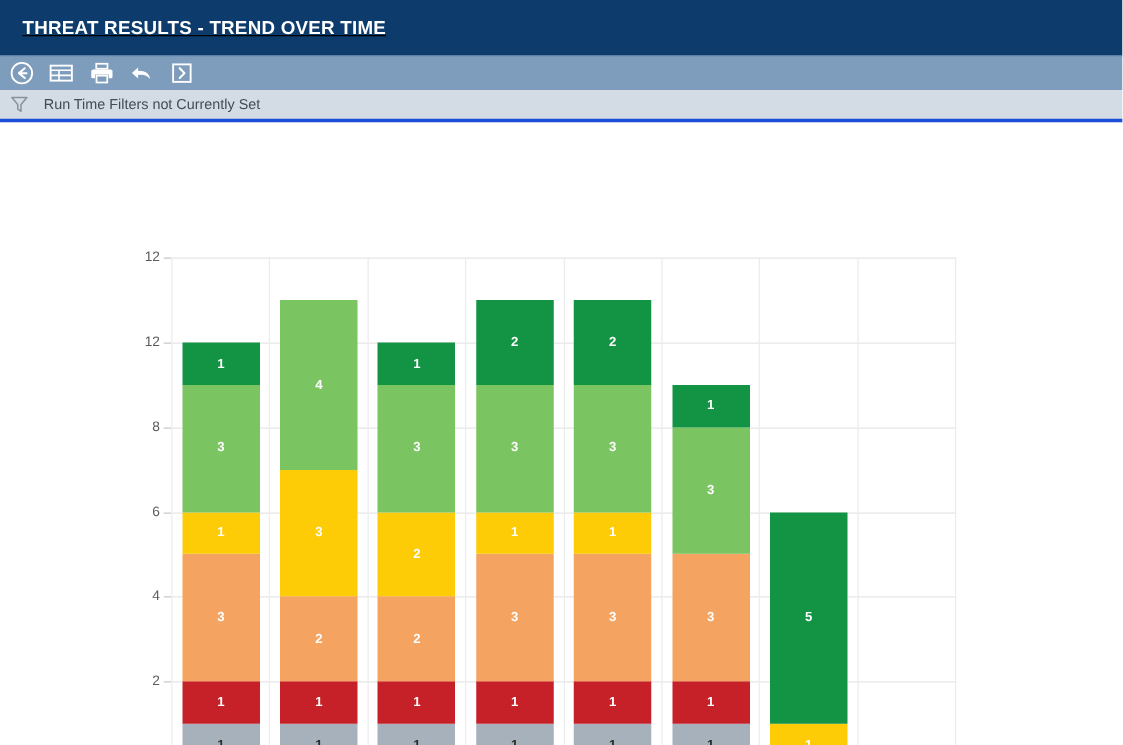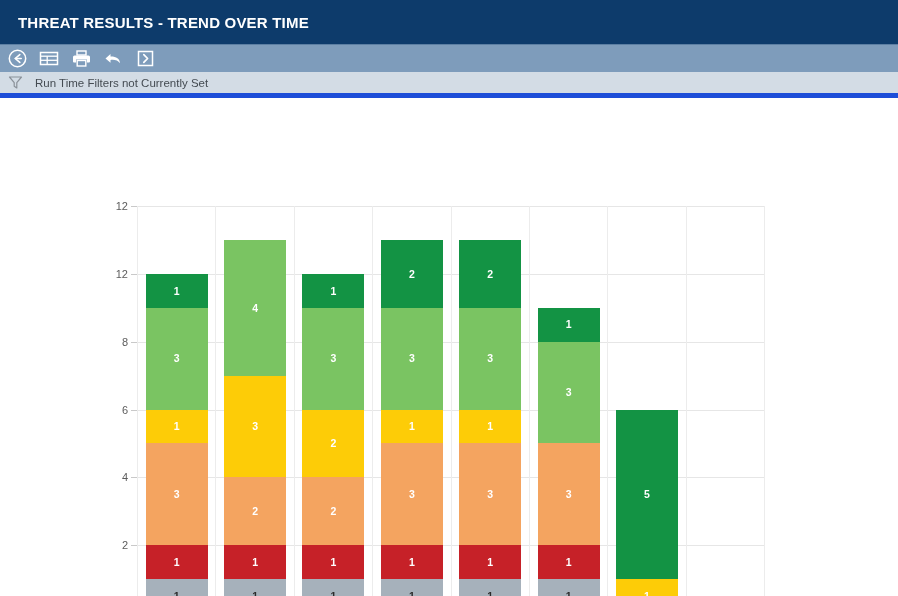--- a/index.html
+++ b/index.html
@@ -11,20 +11,21 @@
     overflow: hidden;
   }
 
   
   .titlebar {
     height: 44px;
     background: #0d3b6b;
     display: flex;
     align-items: center;
     padding: 0 18px;
+    text-decoration: underline;
   }
   .titlebar .title {
     color: #ffffff;
     font-size: 15px;
     font-weight: bold;
     letter-spacing: 0.2px;
   }
 
   
   .toolbar {
@@ -44,21 +45,21 @@
   .tb-icon svg { display: block; }
 
   
   .filterbar {
     height: 26px;
     background: #d3dce5;
     display: flex;
     align-items: center;
     padding: 0 8px;
     gap: 12px;
-    border-bottom: 5px solid #1d4ed8;
+    border-bottom: 3px solid #1d4ed8;
   }
   .filter-text {
     color: #444b52;
     font-size: 11.5px;
   }
 
   
   .chart-wrap {
     position: relative;
     width: 898px;

